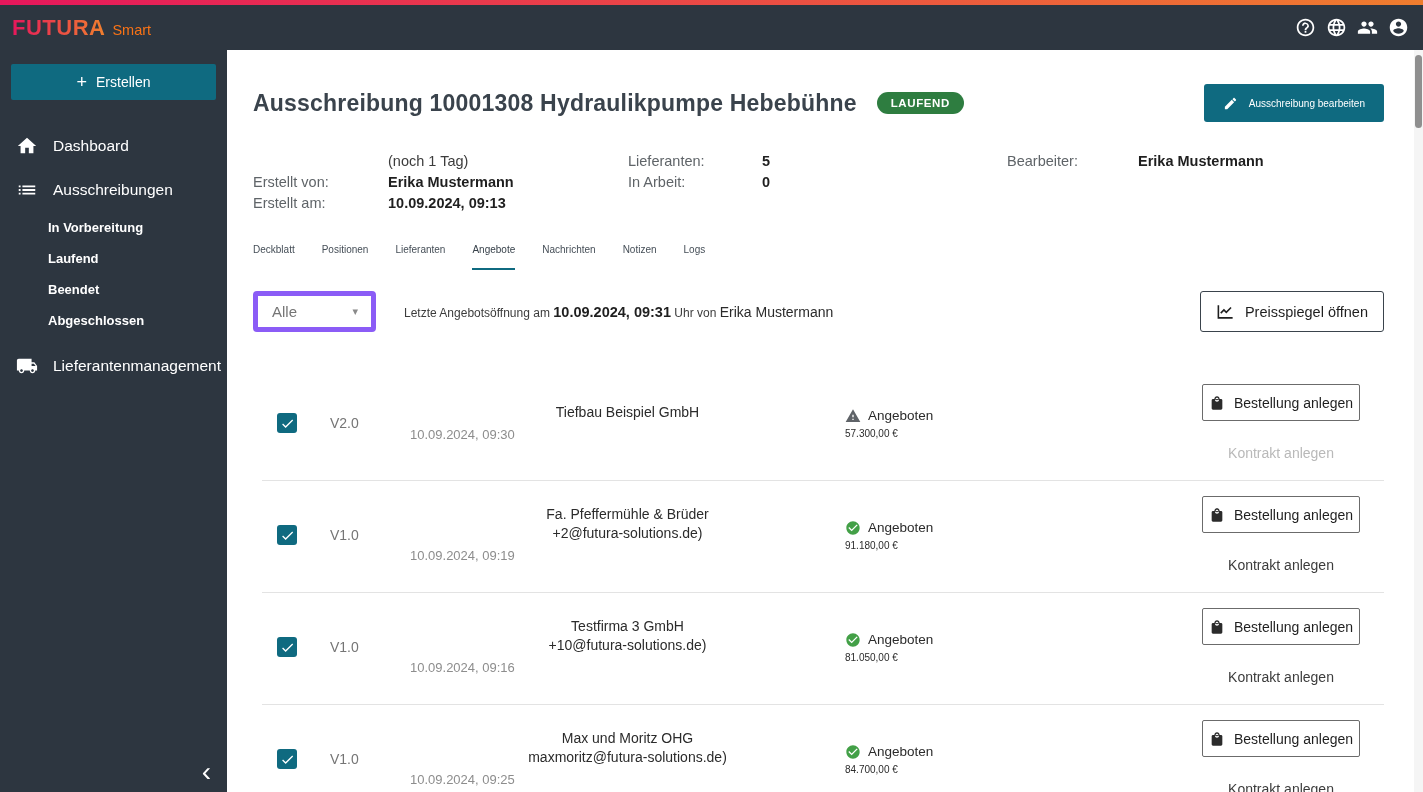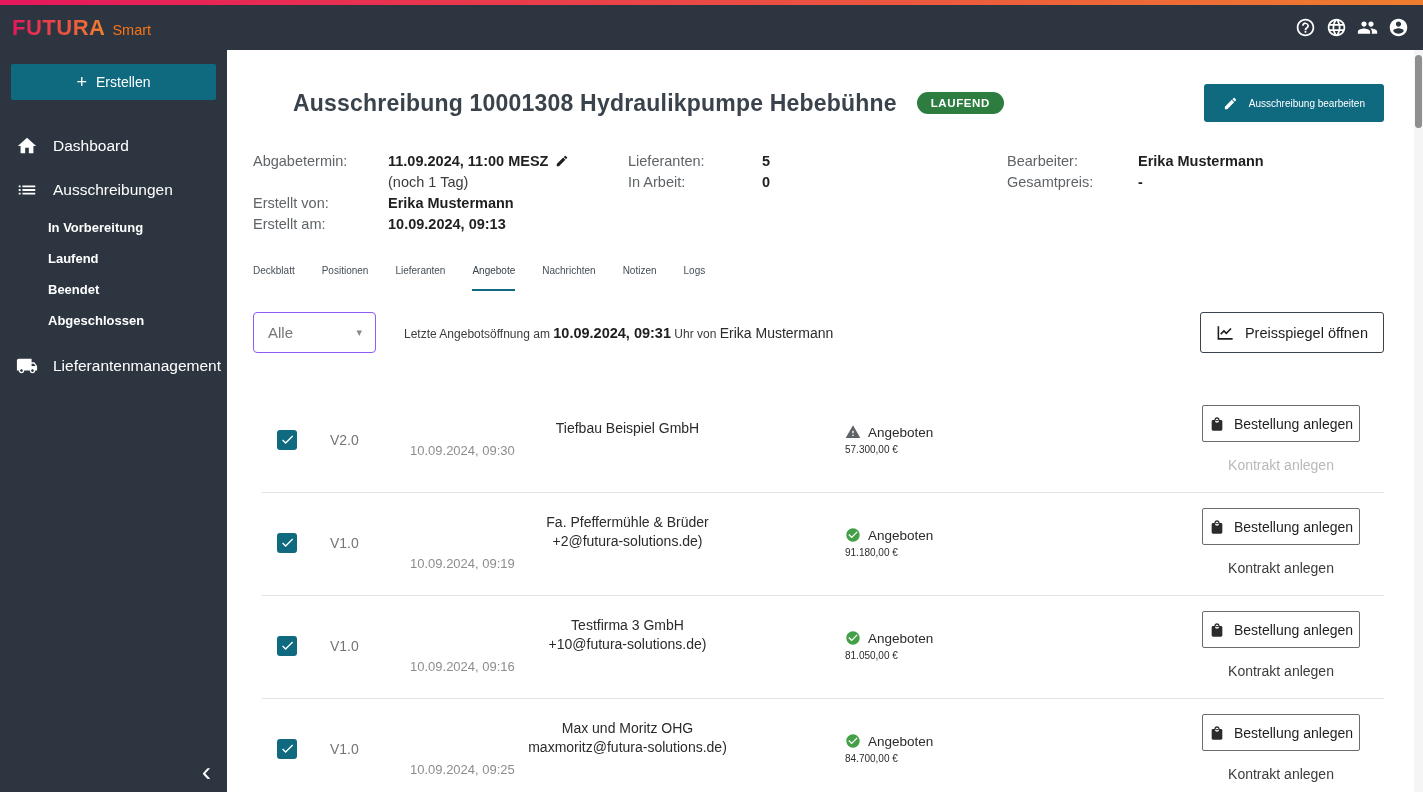--- a/index.html
+++ b/index.html
@@ -31,21 +31,21 @@
   .nav-item svg { width:22px; height:22px; fill:#fff; flex:none; }
   .nav-sub { padding:0 0 8px 48px; }
   .nav-sub-item { padding:8px 0; color:#fff; font-size:13px; font-weight:600; cursor:pointer; }
   .collapse-btn { position:absolute; bottom:6px; right:16px; color:#fff; font-size:28px;
     line-height:1; cursor:pointer; font-weight:400; }
 
   
   .main { position:absolute; left:227px; top:50px; right:0; bottom:0; background:#fff;
     padding:34px 39px 0 26px; overflow:hidden; }
 
-  .header-row { display:flex; align-items:center;margin-left:40px; }
+  .header-row { display:flex; align-items:center; }
   .page-title { font-size:23px; font-weight:bold; color:#3a434c; letter-spacing:.2px; }
   .status-badge { margin-left:20px; background:#2e7d40; color:#fff; font-size:11.5px; font-weight:bold;
     letter-spacing:.6px; padding:5px 14px; border-radius:13px; }
   .edit-btn { margin-left:auto; display:flex; align-items:center; gap:11px; background:#0f6a80; color:#fff;
     border:none; border-radius:3px; height:38px; padding:0 19px; font-size:10px; cursor:pointer; font-family:inherit; }
   .edit-btn svg { width:15px; height:15px; fill:#fff; }
 
   .info-grid { display:flex; margin-top:29px; }
   .info-col1 { width:375px; } .info-col2 { width:379px; } .info-col3 { flex:1; }
   .info-row { display:flex; line-height:21px; }
@@ -53,21 +53,21 @@
   .info-col1 .info-label { width:135px; } .info-col2 .info-label { width:134px; } .info-col3 .info-label { width:131px; }
   .info-value { font-weight:bold; color:#1f1f1f; font-size:14.5px; }
   .info-note { color:#3c3c3c; font-size:14.5px; font-weight:normal; }
   .deadline-pencil { width:14px; height:14px; fill:#1f1f1f; margin-left:7px; vertical-align:-2px; cursor:pointer; }
 
   .tabs { display:flex; margin-top:30px; }
   .tab { margin-right:27px; padding-bottom:13px; font-size:10px; color:#454e57; cursor:pointer; }
   .tab.active { color:#37414a; border-bottom:2px solid #0f6a80; }
 
   .toolbar { display:flex; align-items:center; margin-top:21px; }
-  .filter-select { width:123px; height:41px; border:1px solid #8b5cf6; border-radius:4px; display:flex;
+  .filter-select { width:123px; height:41px; border:5px solid #8b5cf6; border-radius:4px; display:flex;
     align-items:center; justify-content:space-between; padding:0 13px 0 14px; color:#757575; font-size:15px; cursor:pointer;gap:40px; }
   .filter-caret { font-size:11px; color:#8a8a8a; }
   .opening-text { margin-left:28px; color:#3c3c3c; font-size:12px; }
   .opening-date { font-size:14.5px; font-weight:bold; color:#1f1f1f; }
   .opening-user { font-size:14px; color:#2b2b2b; }
   .preisspiegel-btn { margin-left:auto; display:flex; align-items:center; gap:10px; border:1px solid #3a434c;
     background:#fff; border-radius:3px; height:41px; padding:0 15px; font-size:14.5px; color:#1f1f1f;
     cursor:pointer; font-family:inherit; }
   .preisspiegel-btn svg { width:19px; height:19px; stroke:#1f1f1f; fill:none; stroke-width:2; }
 
@@ -84,21 +84,21 @@
   .offer-status { flex:1; }
   .status-line { display:flex; align-items:center; gap:7px; font-size:13.5px; color:#2b2b2b; }
   .status-line svg { width:16px; height:16px; flex:none; }
   .icon-warning { fill:#5f6368; } .icon-success { fill:#43a047; }
   .status-price { margin-top:4px; font-size:10px; color:#2b2b2b; }
   .offer-actions { width:158px; margin-right:24px; flex:none; text-align:center; }
   .order-btn { width:158px; height:37px; border:1px solid #6b6b6b; background:#fff; border-radius:2px;
     display:flex; align-items:center; justify-content:center; gap:9px; font-size:14px; color:#1f1f1f;
     cursor:pointer; font-family:inherit; }
   .order-btn svg { width:16px; height:16px; fill:#2b2b2b; }
-  .contract-link { display:inline-block; margin-top:15px; font-size:14px; color:#3c3c3c; cursor:pointer; }
+  .contract-link { display:inline-block; margin-top:24px; font-size:14px; color:#3c3c3c; cursor:pointer; }
   .contract-link.disabled { color:#b9b9b9; cursor:default; }
 
   .scroll-track { position:absolute; right:0; top:50px; bottom:0; width:9px; background:#f5f5f5; z-index:7; }
   .scroll-thumb { position:absolute; right:1px; top:5px; width:7px; height:73px; background:#8f8f8f; border-radius:4px; cursor:pointer; }
 </style>
 </head>
 <body>
 
 <div class="app">
   <div class="top-strip"></div>
@@ -167,26 +167,20 @@
         <svg viewBox="0 0 24 24">
             <path d="M3 17.25V21h3.75L17.81 9.94l-3.75-3.75L3 17.25zM20.71 7.04c.39-.39.39-1.02 0-1.41l-2.34-2.34c-.39-.39-1.02-.39-1.41 0l-1.83 1.83 3.75 3.75 1.83-1.83z"></path>
           </svg>
         <span>Ausschreibung bearbeiten</span>
       </button>
     </div>
 
     <div class="info-grid">
       <div class="info-col1">
         <div class="info-row">
-          <span class="info-label">Abgabetermin:</span>
-          <span class="info-value"><span>11.09.2024, 11:00 MESZ</span><svg class="deadline-pencil" viewBox="0 0 24 24">
-                <path d="M3 17.25V21h3.75L17.81 9.94l-3.75-3.75L3 17.25zM20.71 7.04c.39-.39.39-1.02 0-1.41l-2.34-2.34c-.39-.39-1.02-.39-1.41 0l-1.83 1.83 3.75 3.75 1.83-1.83z"></path>
-              </svg></span>
-        </div>
-        <div class="info-row">
           <span class="info-label"></span>
           <span class="info-note">(noch 1 Tag)</span>
         </div>
         <div class="info-row">
           <span class="info-label">Erstellt von:</span>
           <span class="info-value">Erika Mustermann</span>
         </div>
         <div class="info-row">
           <span class="info-label">Erstellt am:</span>
           <span class="info-value">10.09.2024, 09:13</span>
@@ -199,24 +193,20 @@
         </div>
         <div class="info-row">
           <span class="info-label">In Arbeit:</span>
           <span class="info-value">0</span>
         </div>
       </div>
       <div class="info-col3">
         <div class="info-row">
           <span class="info-label">Bearbeiter:</span>
           <span class="info-value">Erika Mustermann</span>
-        </div>
-        <div class="info-row">
-          <span class="info-label">Gesamtpreis:</span>
-          <span class="info-value">-</span>
         </div>
       </div>
     </div>
 
     <div class="tabs">
       <div class="tab">Deckblatt</div>
       <div class="tab">Positionen</div>
       <div class="tab">Lieferanten</div>
       <div class="tab active">Angebote</div>
       <div class="tab">Nachrichten</div>

